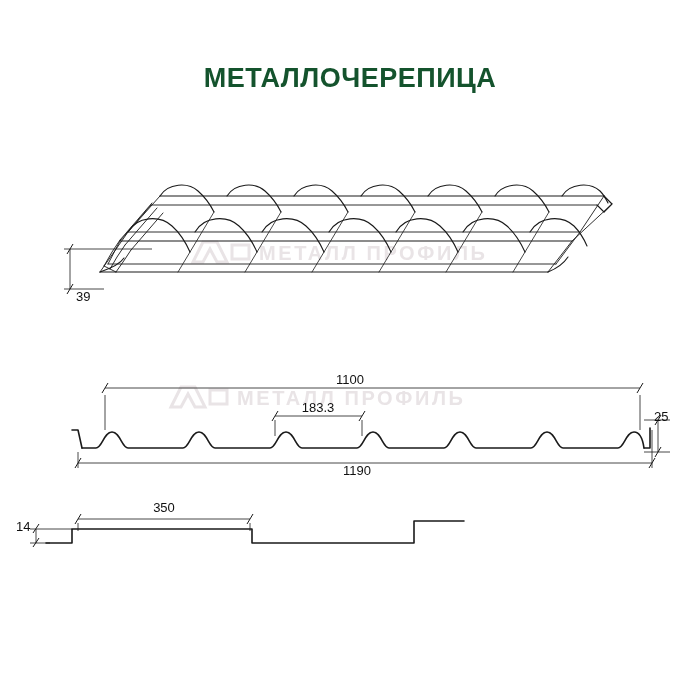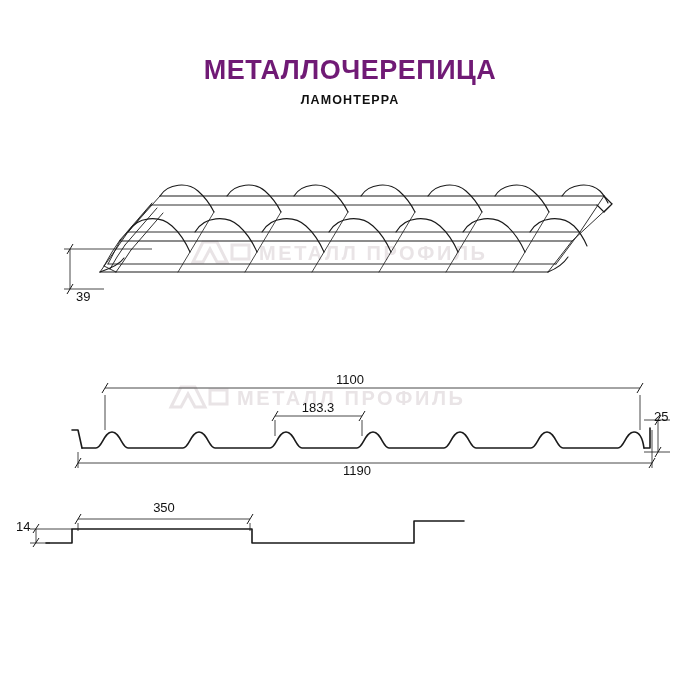--- a/index.html
+++ b/index.html
@@ -27,22 +27,23 @@
     left: 0;
     top: 56px;
     width: 700px;
     text-align: center;
     pointer-events: none;
   }
   .title-main {
     font-size: 27px;
     font-weight: bold;
     letter-spacing: 0.5px;
-    color: #701a75;
+    color: #14532d;
     line-height: 1.05;
+    margin-top: 8px;
   }
   .title-sub {
     margin-top: 9px;
     font-size: 12.5px;
     font-weight: bold;
     letter-spacing: 1.1px;
     color: #111111;
   }
   svg text {
     font-family: "Liberation Sans", sans-serif;
@@ -239,14 +240,13 @@
     <path d="M30,529 L72,529"></path>
     <path d="M30,543 L50,543"></path>
   </g>
   <text class="dim-label" x="164" y="512" text-anchor="middle">350</text>
   <text class="dim-label" x="16" y="531">14</text>
 
 </svg>
 
 <div class="title-block">
   <div class="title-main">МЕТАЛЛОЧЕРЕПИЦА</div>
-  <div class="title-sub">ЛАМОНТЕРРА</div>
 </div>
 
 </body></html>

